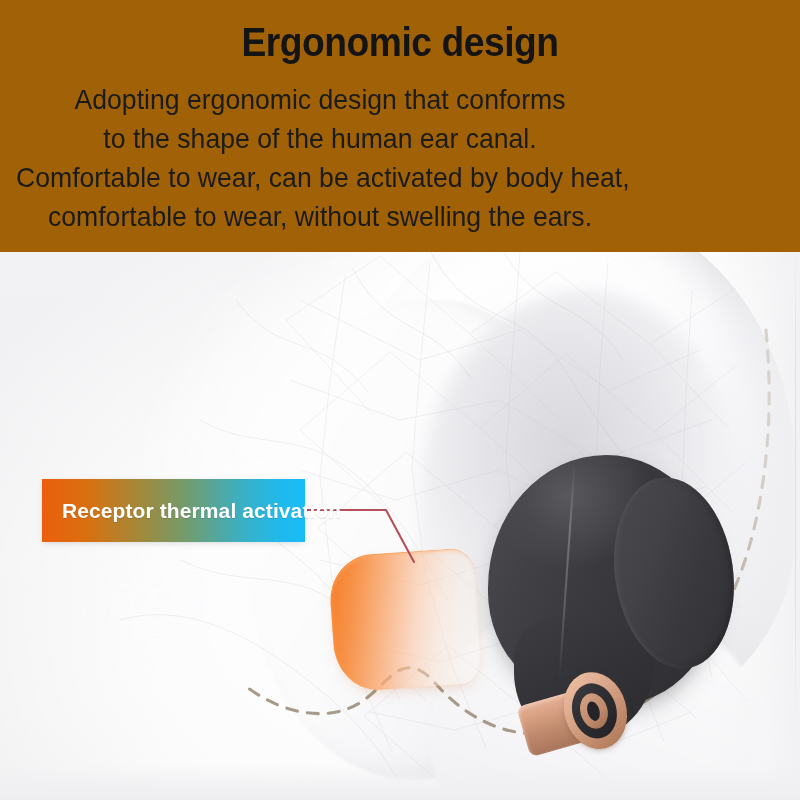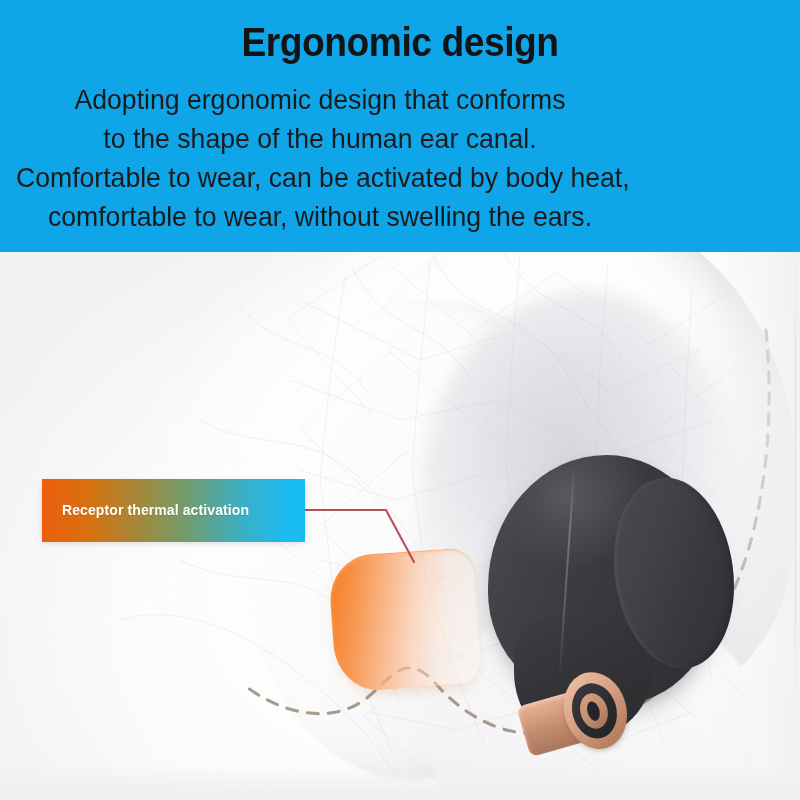--- a/index.html
+++ b/index.html
@@ -13,21 +13,21 @@
   #page{
     position:relative;
     width:800px;height:800px;
     background:#f3f3f5;
     overflow:hidden;
   }
 
   
   #header{
     position:absolute;left:0;top:0;width:800px;height:252px;
-    background:#0ea5e9;
+    background:#a16207;
     z-index:40;
     text-align:center;
   }
   #title{
     position:absolute;left:0;top:14px;width:800px;
     font-size:40px;
     font-weight:bold;
     letter-spacing:-0.5px;
     color:#141414;
     line-height:56px;
@@ -197,21 +197,21 @@
 
   
   #leader{position:absolute;left:0;top:0;width:800px;height:800px;z-index:30;pointer-events:none;}
   #badge{
     position:absolute;left:42px;top:479px;width:263px;height:63px;z-index:32;
     background:linear-gradient(90deg,#ec5e0e 0%, #d9700f 17%, #a08a3c 38%, #6f9d71 56%, #3ab0c4 76%, #1ebaf0 92%, #16bdf5 100%);
     box-shadow:0 2px 7px -2px rgba(90,90,100,.28);
   }
   #badgetext{
     position:absolute;left:20px;top:0;height:63px;line-height:63px;
-    color:#ffffff;font-size:14px;font-weight:bold;
+    color:#ffffff;font-size:21px;font-weight:bold;
     letter-spacing:.1px;white-space:nowrap;
     text-shadow:0 1px 1px rgba(0,0,0,.12);
     font-family:"Liberation Sans", sans-serif;
   }
 
   
   #bottomstrip{
     position:absolute;left:0;bottom:0;width:800px;height:36px;z-index:3;
     background:linear-gradient(180deg, rgba(240,240,242,0) 0%, #f0f0f2 70%, #eeeef0 100%);
   }

